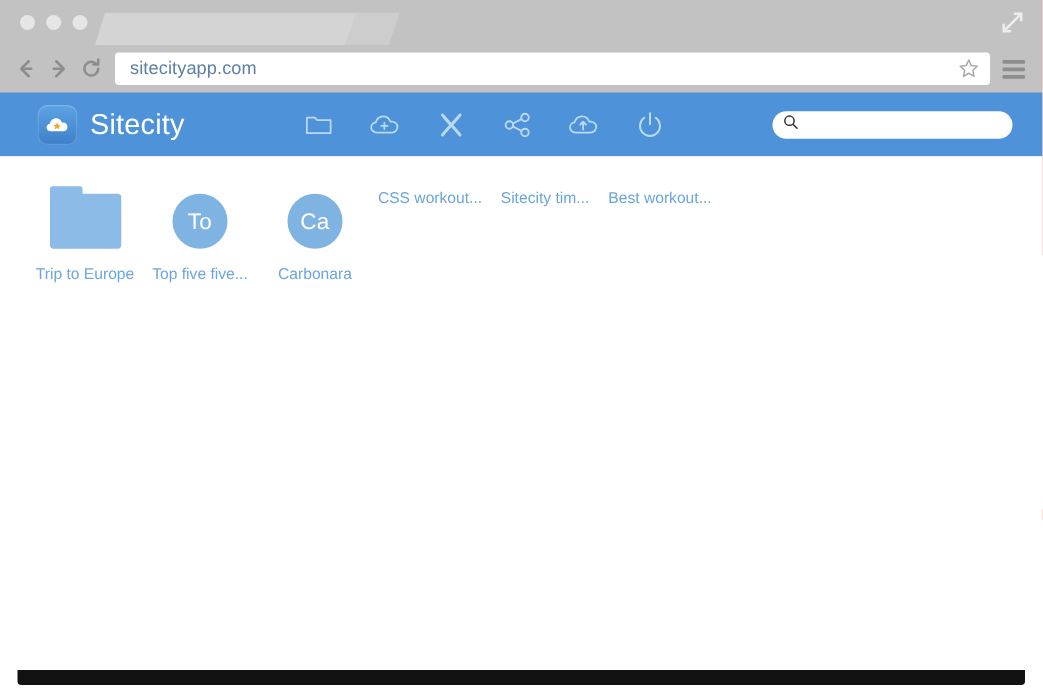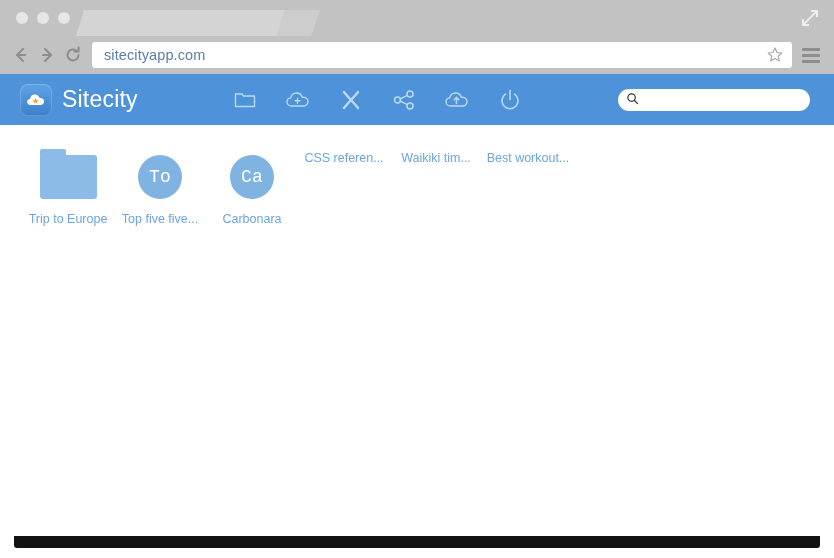--- a/index.html
+++ b/index.html
@@ -161,21 +161,21 @@
     height: 51px;
     background: #4e93d9;
     display: flex;
     align-items: center;
   }
 
   .brand {
     display: flex;
     align-items: center;
     gap: 10px;
-    margin-left: 20px;
+    margin-left: 30px;
     flex: 0 0 auto;
   }
   .brand-logo {
     width: 32px;
     height: 32px;
     border-radius: 8px;
     background: linear-gradient(#5ea3e4, #3d80c9);
     display: flex;
     align-items: center;
     justify-content: center;
@@ -281,21 +281,20 @@
     width: 44px;
     height: 44px;
     border-radius: 50%;
     background: #7fb3e2;
     color: #ffffff;
     display: flex;
     align-items: center;
     justify-content: center;
     font-size: 18px;
     letter-spacing: 0.2px;
-    font-family: Liberation Mono, monospace;
   }
 
   .item-label {
     font-size: 12.5px;
     color: #6ba6dd;
     white-space: nowrap;
     line-height: 1.2;
     text-align: center;
   }
 </style>
@@ -441,25 +440,25 @@
       </div>
 
       <div class="grid-item">
         <div class="item-thumb">
           <div class="avatar-circle">Ca</div>
         </div>
         <div class="item-label">Carbonara</div>
       </div>
 
       <div class="grid-item">
-        <div class="item-label">CSS referen...</div>
-      </div>
-
-      <div class="grid-item">
-        <div class="item-label">Waikiki tim...</div>
+        <div class="item-label">CSS workout...</div>
+      </div>
+
+      <div class="grid-item">
+        <div class="item-label">Sitecity tim...</div>
       </div>
 
       <div class="grid-item">
         <div class="item-label">Best workout...</div>
       </div>
 
     </div>
   </div>
 
 </div>

